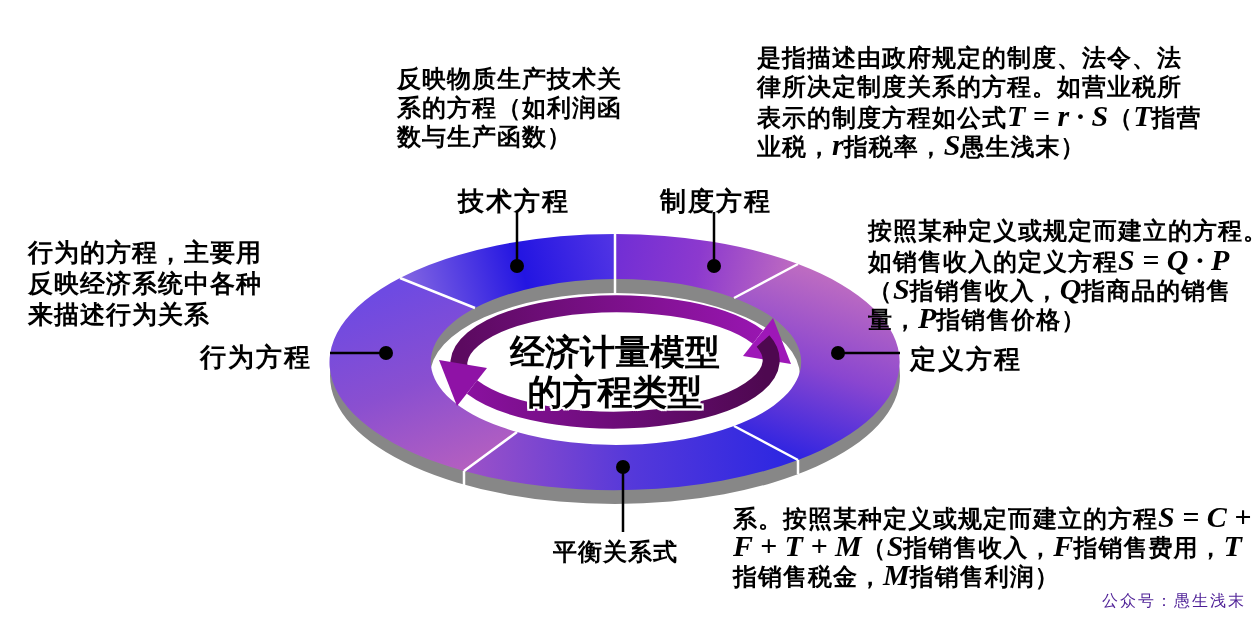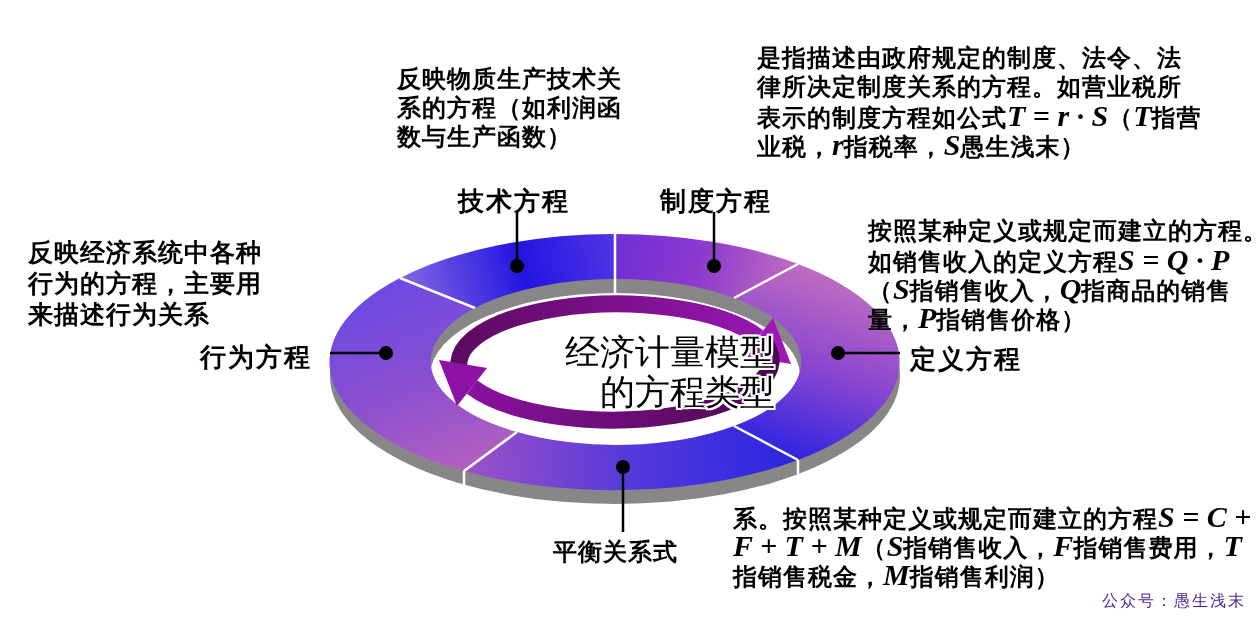--- a/index.html
+++ b/index.html
@@ -8,22 +8,22 @@
   .stage{position:absolute;left:0;top:0;width:1256px;height:629px;}
   svg{position:absolute;left:0;top:0;}
   .desc{position:absolute;font-weight:bold;font-size:24px;line-height:29px;
         letter-spacing:1px;color:#000;white-space:nowrap;}
   .desc .dl{height:29px;}
   .math{font-family:"Liberation Serif",serif;font-style:italic;font-weight:bold;
         font-size:30px;letter-spacing:0;}
   .lab{position:absolute;font-weight:bold;font-size:26px;letter-spacing:2px;
        color:#000;white-space:nowrap;}
   .lab-small{font-size:24px;letter-spacing:1px;text-align:right;}
-  .center-title{position:absolute;left:455px;top:332px;width:320px;text-align:right;
-       font-weight:400;font-size:35px;line-height:40px;color:#000;white-space:nowrap;
+  .center-title{position:absolute;left:455px;top:332px;width:320px;text-align:center;
+       font-weight:700;font-size:35px;line-height:40px;color:#000;white-space:nowrap;
        text-shadow:-2px -2px 0 #fff,2px -2px 0 #fff,-2px 2px 0 #fff,2px 2px 0 #fff,
                    0 -2px 0 #fff,0 2px 0 #fff,-2px 0 0 #fff,2px 0 0 #fff;}
   .watermark{position:absolute;left:1102px;top:591px;font-family:"Liberation Serif",serif;
        font-size:16px;letter-spacing:2px;font-style:normal;}
 </style>
 </head>
 <body>
 
 <div class="stage">
 
@@ -153,20 +153,20 @@
     </div>
     <div class="dl">
       <span class="math">F + T + M</span><span>（</span><span class="math">S</span><span>指销售收入，</span><span class="math">F</span><span>指销售费用，</span><span class="math">T</span>
     </div>
     <div class="dl">
       <span>指销售税金，</span><span class="math">M</span><span>指销售利润）</span>
     </div>
   </div>
 
   <div class="desc" style="left:28px;top:237px;font-size:25px;line-height:31px">
+    <div class="dl" style="height:31px"><span>行为的方程，主要用</span></div>
     <div class="dl" style="height:31px"><span>反映经济系统中各种</span></div>
-    <div class="dl" style="height:31px"><span>行为的方程，主要用</span></div>
     <div class="dl" style="height:31px"><span>来描述行为关系</span></div>
   </div>
 
   <div class="watermark" style="color: #4c1d95;">公众号：愚生浅末</div>
 
 </div>
 
 </body></html>

